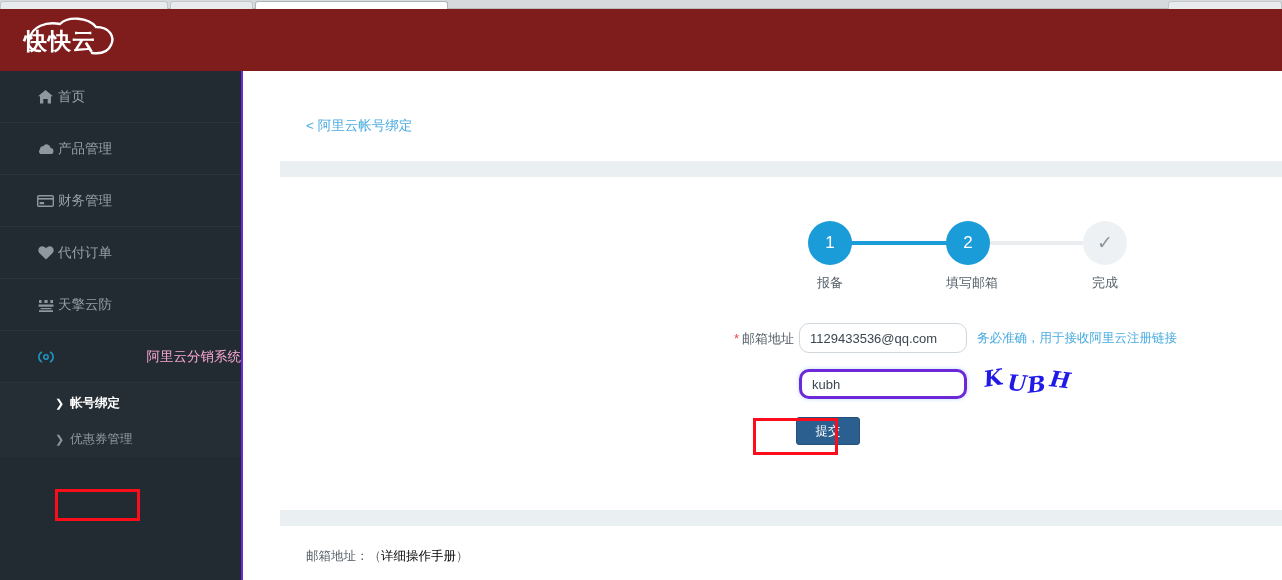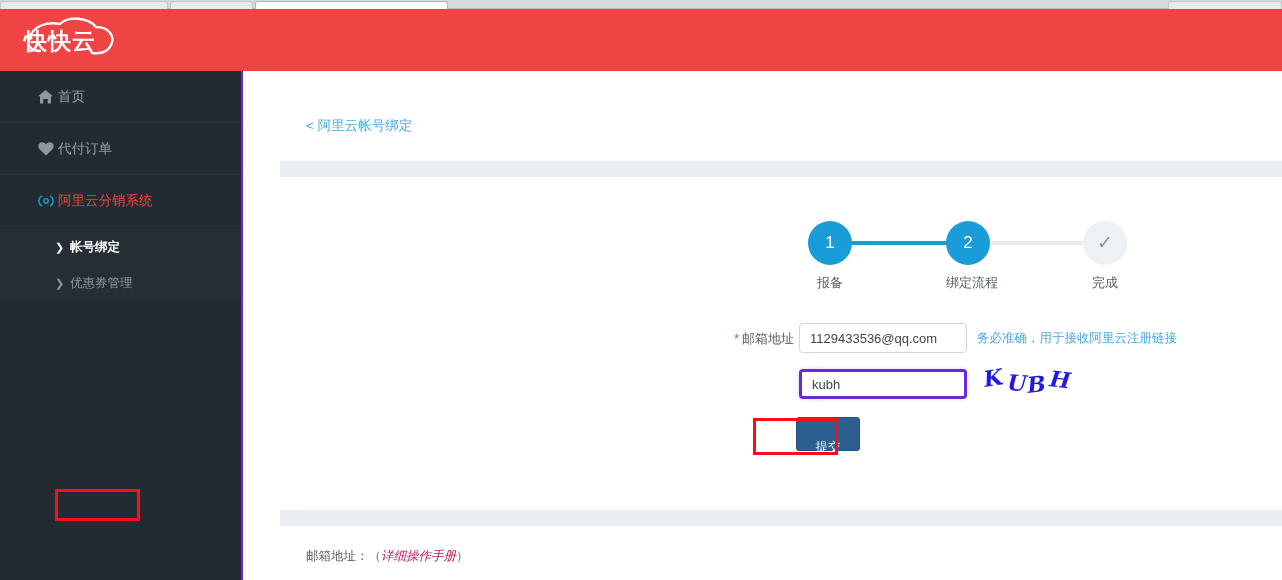--- a/index.html
+++ b/index.html
@@ -28,21 +28,21 @@
   .btab.active { background: #ffffff; border-color: #b0b4b8; }
   .btab-1 { left: 0px;    width: 168px; }
   .btab-2 { left: 170px;  width: 83px; }
   .btab-3 { left: 255px;  width: 193px; }
   .btab-4 { left: 1168px; width: 114px; }
 
   
   .topbar {
     position: absolute; top: 9px; left: 0;
     width: 1282px; height: 62px;
-    background: #ef4444;
+    background: #7f1d1d;
   }
   .logo-wrap {
     position: absolute; left: 18px; top: 4px;
     width: 104px; height: 52px;
   }
   .logo-text {
     position: absolute; left: 6px; top: 17px;
     color: #ffffff;
     font-size: 23px;
     font-weight: bold;
@@ -75,22 +75,23 @@
     cursor: pointer;
   }
   .nav-item .nav-ico {
     position: absolute; left: 37px; top: 0;
     width: 17px; height: 52px;
     display: flex; align-items: center; justify-content: center;
     color: #8d98a1;
   }
   .nav-item .nav-ico svg { display: block; }
   .nav-item.section {
-    color: #ef4444;
+    color: #f9a8d4;
     border-bottom: 1px solid #2c343b;
+    text-align: right;
   }
   .nav-item.section .nav-ico { color: #2096c4; }
   .nav-sub-wrap {
     background: #262e35;
     padding-top: 2px;
   }
   .nav-sub {
     position: relative;
     height: 36px;
     line-height: 36px;
@@ -222,21 +223,21 @@
   .req-star {
     color: #ef4a4a;
     margin-right: 3px;
     font-size: 13px;
   }
   .txtinput {
     position: absolute;
     left: 519px; top: 0;
     width: 168px; height: 30px;
     border: 1px solid #cfd7dc;
-    border-radius: 4px;
+    border-radius: 10px;
     background: #ffffff;
     font-size: 13px;
     color: #3c4650;
     padding: 0 10px;
     line-height: 28px;
     font-family: "Liberation Sans", sans-serif;
     outline: none;
   }
   .txtinput.focused {
     border: 3px solid #6d28d9;
@@ -260,36 +261,36 @@
     width: 64px; height: 28px;
     background: #2b5f8f;
     border: 1px solid #24527c;
     border-radius: 3px;
     color: #ffffff;
     font-size: 12.5px;
     line-height: 26px;
     text-align: center;
     cursor: pointer;
     font-family: "Liberation Sans", sans-serif;
-    padding: 16px;
+    padding: 0;
   }
 
   
   .card-footer {
     height: 70px;
     position: relative;
   }
   .footer-text {
     position: absolute;
     left: 26px; top: 22px;
     font-size: 12.5px;
     color: #555e66;
     white-space: nowrap;
   }
-  .footer-link { color: #be185d; cursor: pointer; font-style: italic; }
+  .footer-link { color: #000000; cursor: pointer; }
 </style>
 </head>
 <body>
 
 <div class="browser-strip">
   <div class="btab btab-1"></div>
   <div class="btab btab-2"></div>
   <div class="btab btab-3 active"></div>
   <div class="btab btab-4"></div>
 </div>
@@ -307,33 +308,59 @@
 
   <div class="nav-item">
     <span class="nav-ico">
       <svg width="15" height="14" viewBox="0 0 15 14">
           <path fill="currentColor" d="M7.5 0 0 6.2h2v7.3h3.3V9h4.4v4.5H13V6.2h2z"></path>
         </svg>
     </span>
     <span>首页</span>
   </div>
 
-
-
+  <div class="nav-item">
+    <span class="nav-ico">
+      <svg width="17" height="12" viewBox="0 0 17 12">
+          <path fill="currentColor" d="M13.6 5.1A4 4 0 0 0 6.2 3.3 3 3 0 0 0 3 6.2 3 3 0 0 0 3.4 11h10a2.9 2.9 0 0 0 .2-5.9z"></path>
+        </svg>
+    </span>
+    <span>产品管理</span>
+  </div>
+
+
+  <div class="nav-item">
+    <span class="nav-ico">
+      <svg width="17" height="12" viewBox="0 0 17 12">
+          <rect x="0.7" y="0.7" width="15.6" height="10.6" rx="1.2" fill="none" stroke="currentColor" stroke-width="1.4"></rect>
+          <rect x="0.7" y="3" width="15.6" height="1.6" fill="currentColor"></rect>
+          <rect x="2.6" y="7" width="4.5" height="2.2" fill="currentColor"></rect>
+        </svg>
+    </span>
+    <span>财务管理</span>
+  </div>
 
   <div class="nav-item">
     <span class="nav-ico">
       <svg width="16" height="14" viewBox="0 0 16 14">
           <path fill="currentColor" d="M8 13.4 1.3 7C-1 4.4 1 .3 4.3.3c1.6 0 2.9 1 3.7 2 .8-1 2.1-2 3.7-2C15 .3 17 4.4 14.7 7z"></path>
         </svg>
     </span>
     <span>代付订单</span>
   </div>
 
 
+  <div class="nav-item">
+    <span class="nav-ico">
+      <svg width="16" height="13" viewBox="0 0 16 13">
+          <path fill="currentColor" d="M1 1h2.6v3H1zm5.4 0H9.6v3H6.4zM12.4 1H15v3h-2.6zM0.6 5.6h14.8v2.2H0.6zM2.6 9h10.8v1.2H2.6zM1 11.3h14V13H1z"></path>
+        </svg>
+    </span>
+    <span>天擎云防</span>
+  </div>
 
   <div class="nav-item section">
     <span class="nav-ico">
       <svg width="16" height="12" viewBox="0 0 16 12">
           <path fill="none" stroke="currentColor" stroke-width="1.5" stroke-linecap="round" d="M3.6 1.2A5.6 5.6 0 0 0 3.6 10.8M12.4 1.2a5.6 5.6 0 0 1 0 9.6"></path>
           <circle cx="8" cy="6" r="2.2" fill="none" stroke="currentColor" stroke-width="1.5"></circle>
         </svg>
     </span>
     <span>阿里云分销系统</span>
   </div>
@@ -370,21 +397,21 @@
       <div class="bar bar-1"></div>
       <div class="bar bar-2"></div>
 
       <div class="step step-1">
         <div class="circle">1</div>
         <div class="step-label">报备</div>
       </div>
 
       <div class="step step-2">
         <div class="circle">2</div>
-        <div class="step-label">绑定流程</div>
+        <div class="step-label">填写邮箱</div>
       </div>
 
       <div class="step step-3">
         <div class="circle done">
           <span class="chk">✓</span>
         </div>
         <div class="step-label">完成</div>
       </div>
     </div>
 

